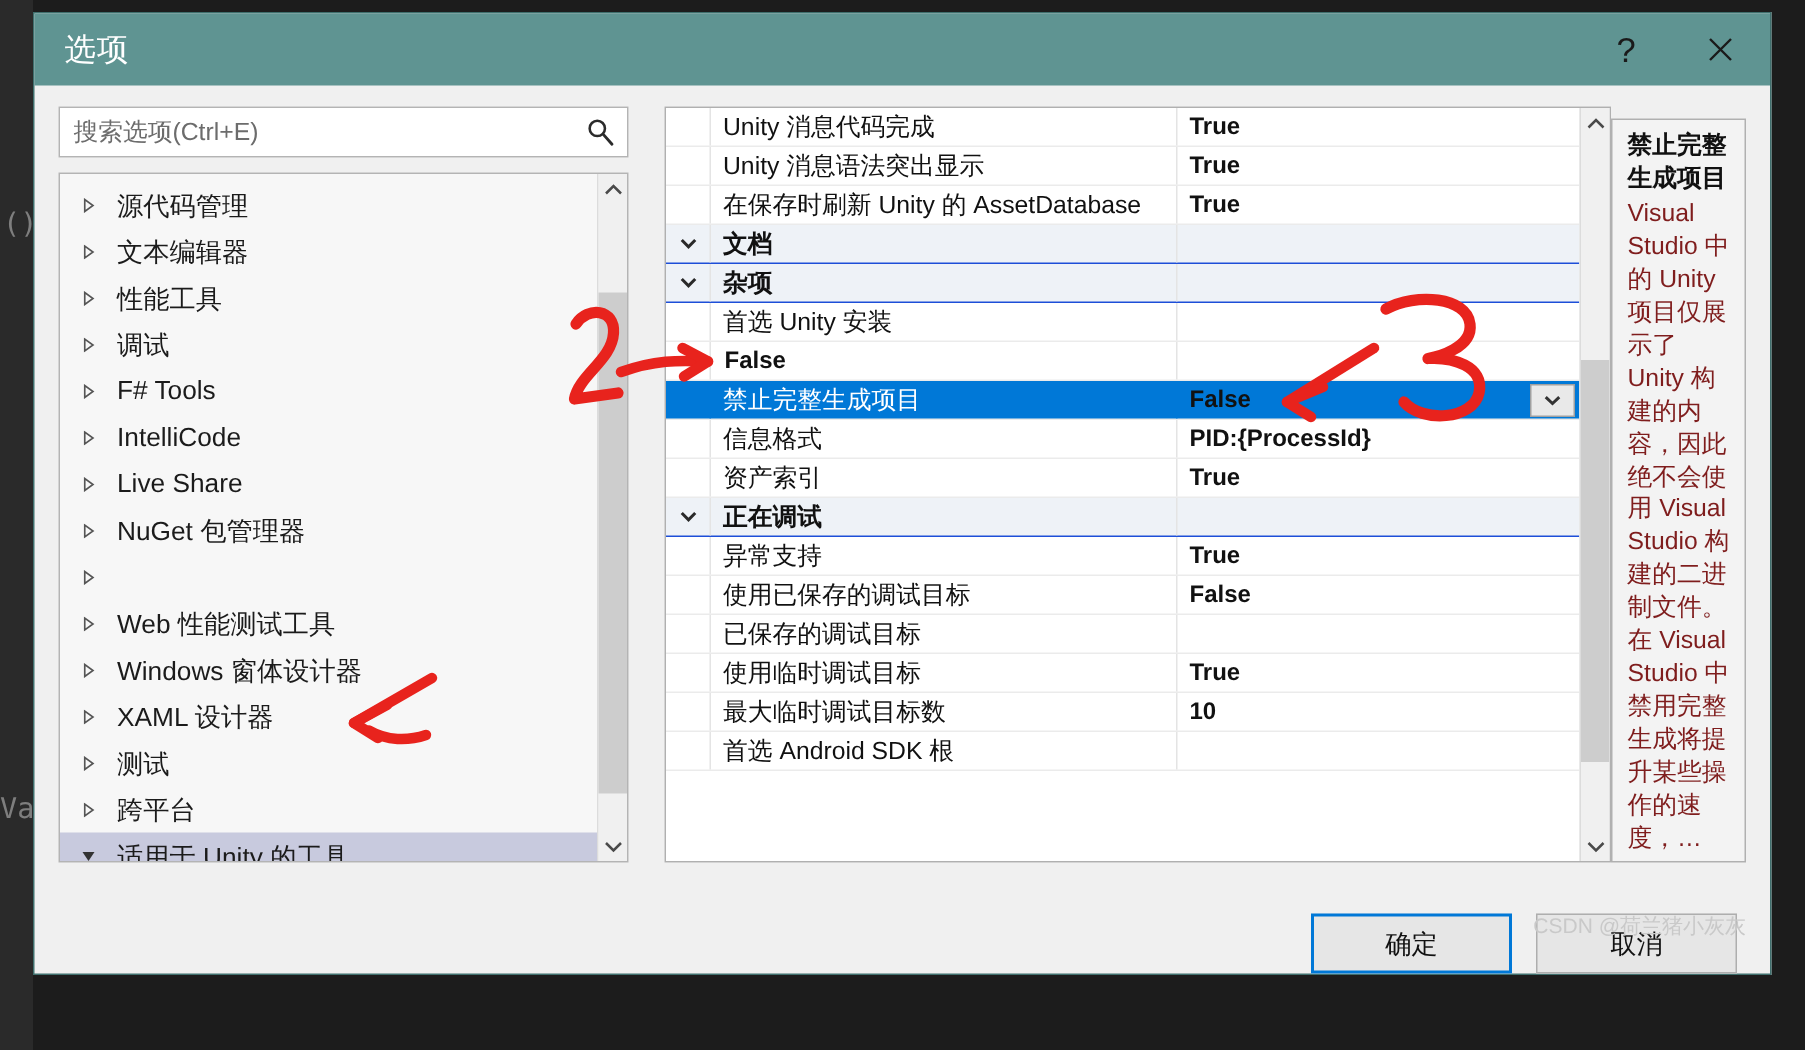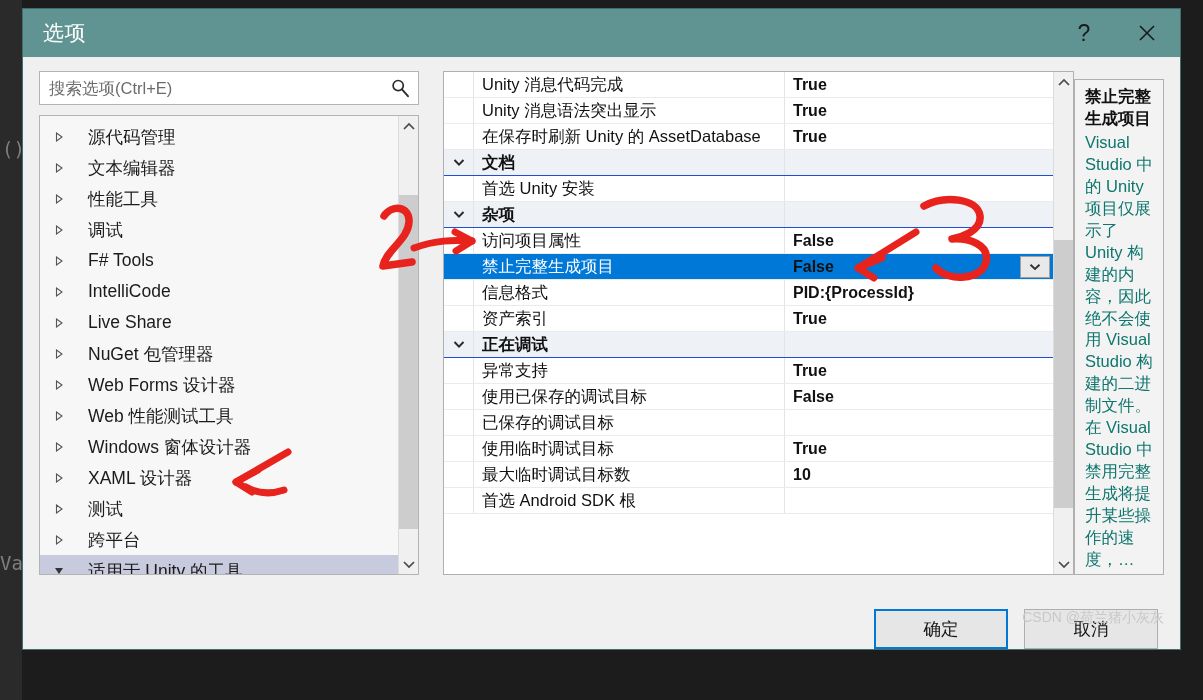--- a/index.html
+++ b/index.html
@@ -79,21 +79,21 @@
     height: 31px; display: flex; align-items: center;
     font-size: 17.5px; color: #1b1b1b; padding-left: 10px; cursor: pointer;
     white-space: nowrap;
   }
   .tree-item.selected { background: #c8cade; }
   .tree-item .arrow {
     width: 18px; flex: 0 0 18px; font-size: 11px; color: #3c3c3c;
     display: flex; align-items: center; justify-content: center;
   }
   .tree-item.leaf { padding-left: 52px; }
-  .tree-item .lbl { margin-left: 20px; }
+  .tree-item .lbl { margin-left: 10px; }
 
   
   .vscroll {
     width: 20px; flex: 0 0 20px; background: #f0f0f0;
     border-left: 1px solid #dcdcdc;
     display: flex; flex-direction: column; position: relative;
   }
   .vscroll .sb-btn {
     height: 20px; flex: 0 0 20px; display: flex; align-items: center;
     justify-content: center; color: #505050; cursor: pointer; background: #f0f0f0;
@@ -145,21 +145,21 @@
     background: #e9e9e9; border: 1px solid #a0a0a0;
     display: flex; align-items: center; justify-content: center;
     color: #333; cursor: pointer;
   }
 
   .desc-pane {
     flex: 0 0 90px; margin-top: 8px; border: 1px solid #b0b0b0;
     background: #f3f3f3; padding: 6px 10px 6px 10px; overflow: hidden;
   }
   .desc-title { font-size: 16.5px; font-weight: bold; color: #111; margin-bottom: 2px; }
-  .desc-text { font-size: 16.5px; color: #0f766e; line-height: 1.33; }
+  .desc-text { font-size: 16.5px; color: #7f1d1d; line-height: 1.33; }
 
   
   .dlg-footer {
     flex: 0 0 74px; display: flex; align-items: flex-end;
     justify-content: flex-end; padding: 12px 22px 0 0; gap: 16px;
     position: relative;
   }
   .dlg-btn {
     width: 134px; height: 40px; font-size: 17.5px; color: #111;
     background: #e6e6e6; border: 1px solid #aeaeae; cursor: pointer;
@@ -173,21 +173,21 @@
 
   
   .annots { position: absolute; inset: 0; pointer-events: none; }
 </style>
 </head>
 <body>
 
 <div class="backdrop">
   <div class="strip" style="top:0;height:700px;"></div>
   <div class="code-frag" style="left:2px;top:138px;">()</div>
-  <div class="code-frag" style="left:0px;top:552px;">Va</div>
+  <div class="code-frag" style="left:0px;top:528px;">Va</div>
 </div>
 
 <div class="dialog">
 
   <div class="titlebar">
     <div class="title">选项</div>
     <div class="tb-btn help-btn">
       <span>?</span>
     </div>
     <div class="tb-btn close-btn">
@@ -276,21 +276,20 @@
                 </svg>
               </span>
               <span class="lbl">NuGet 包管理器</span>
             </div>
             <div class="tree-item">
               <span class="arrow">
                 <svg width="10" height="10" viewBox="0 0 10 10">
                   <path d="M2.5 1 L2.5 9 L8 5 Z" fill="none" stroke="#555" stroke-width="1.1"></path>
                 </svg>
               </span>
-              <span class="lbl">Web Forms 设计器</span>
             </div>
             <div class="tree-item">
               <span class="arrow">
                 <svg width="10" height="10" viewBox="0 0 10 10">
                   <path d="M2.5 1 L2.5 9 L8 5 Z" fill="none" stroke="#555" stroke-width="1.1"></path>
                 </svg>
               </span>
               <span class="lbl">Web 性能测试工具</span>
             </div>
             <div class="tree-item">
@@ -380,39 +379,38 @@
             <div class="prow category">
               <div class="gutter">
                 <svg width="12" height="9" viewBox="0 0 12 9">
                   <path d="M1.5 2 L6 6.6 L10.5 2" stroke="#2a2a2a" stroke-width="2" fill="none"></path>
                 </svg>
               </div>
               <div class="pname">文档</div>
               <div class="namecell-divider"></div>
               <div class="pval"></div>
             </div>
-            <div class="prow">
-              <div class="gutter"></div>
-              <div class="pname">首选 Unity 安装</div>
-              <div class="namecell-divider"></div>
-              <div class="pval"></div>
-            </div>
             <div class="prow category">
               <div class="gutter">
                 <svg width="12" height="9" viewBox="0 0 12 9">
                   <path d="M1.5 2 L6 6.6 L10.5 2" stroke="#2a2a2a" stroke-width="2" fill="none"></path>
                 </svg>
               </div>
               <div class="pname">杂项</div>
               <div class="namecell-divider"></div>
               <div class="pval"></div>
             </div>
             <div class="prow">
               <div class="gutter"></div>
-              <div class="pname">访问项目属性</div>
+              <div class="pname">首选 Unity 安装</div>
+              <div class="namecell-divider"></div>
+              <div class="pval"></div>
+            </div>
+            <div class="prow">
+              <div class="gutter"></div>
               <div class="namecell-divider"></div>
               <div class="pval">False</div>
             </div>
             <div class="prow selected">
               <div class="gutter"></div>
               <div class="pname">禁止完整生成项目</div>
               <div class="namecell-divider"></div>
               <div class="pval">False</div>
               <div class="dropdown-btn">
                 <svg width="12" height="8" viewBox="0 0 12 8">

